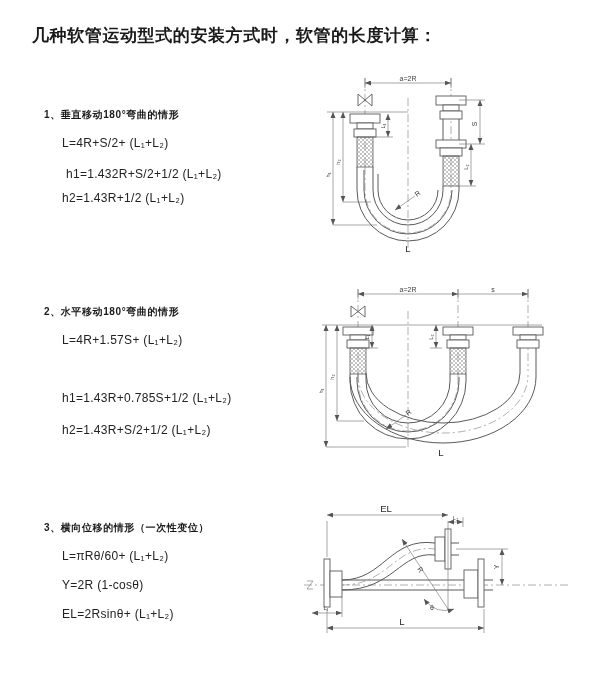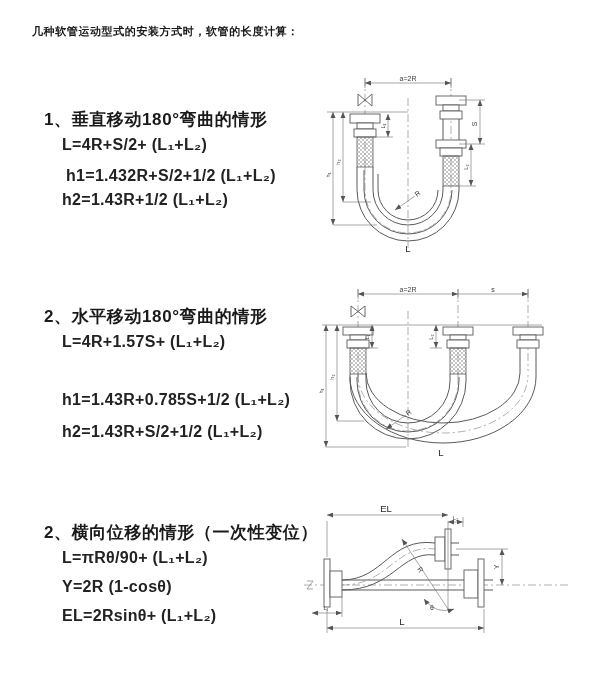--- a/index.html
+++ b/index.html
@@ -3,23 +3,23 @@
 <meta charset="utf-8">
 <style>
   * { margin:0; padding:0; box-sizing:border-box; }
   html,body { width:600px; height:675px; }
   body {
     position:relative; width:600px; height:675px; background:#ffffff;
     font-family:"Liberation Sans","DejaVu Sans",sans-serif; color:#1a1a1a;
     overflow:hidden;
   }
   .abs { position:absolute; }
-  .title { font-size:11px; font-weight:700; letter-spacing:.6px; }
-  .sec-head { font-size:17px; font-weight:700; letter-spacing:.6px; }
-  .formula { font-size:16px; font-weight:700; letter-spacing:.3px; color:#222; }
+  .title { font-size:17px; font-weight:700; letter-spacing:.6px; }
+  .sec-head { font-size:10px; font-weight:700; letter-spacing:.6px; }
+  .formula { font-size:12px; font-weight:400; letter-spacing:.3px; color:#222; }
   svg text {
     font-family:"Liberation Sans","DejaVu Sans",sans-serif;
     fill:#3d3d3d;
   }
   .lbl  { font-size:7px; }
   .lblS { font-size:5.6px; }
   .lblB { font-size:9.5px; fill:#2a2a2a; }
   .draw { stroke:#5a5a5a; stroke-width:1; fill:none; }
   .drawF{ stroke:#5a5a5a; stroke-width:0.9; fill:#ffffff; }
   .braid{ stroke:#5a5a5a; stroke-width:0.8; fill:url(#braid); }
@@ -175,22 +175,22 @@
     <path class="dim" d="M27,140 L54,140"></path>
     <text class="lblS" x="24" y="96" transform="rotate(-90 24 96)" text-anchor="middle">h₂</text>
 
     <line class="dim" x1="96" y1="134" x2="76" y2="148" marker-end="url(#aE)"></line>
     <text class="lbl" x="98" y="135" transform="rotate(-38 98 135)">R</text>
 
     <text class="lblB" x="131" y="175" text-anchor="middle">L</text>
   </g>
 </svg>
 
-<div class="abs sec-head" style="left:44px; top:521px;">2、横向位移的情形（一次性变位）</div>
-<div class="abs formula" style="left:62px; top:549px;">L=πRθ/90+ (L₁+L₂)</div>
+<div class="abs sec-head" style="left:44px; top:521px;">3、横向位移的情形（一次性变位）</div>
+<div class="abs formula" style="left:62px; top:549px;">L=πRθ/60+ (L₁+L₂)</div>
 <div class="abs formula" style="left:62px; top:578px;">Y=2R (1-cosθ)</div>
 <div class="abs formula" style="left:62px; top:607px;">EL=2Rsinθ+ (L₁+L₂)</div>
 
 <svg class="abs" style="left:296px; top:497px;" width="289" height="158" viewBox="0 0 289 158">
   <g>
     <path class="cl" d="M8,88 L272,88"></path>
     <path class="dim" d="M11,84 L17,84 L11,92 L17,92"></path>
   </g>
   <g>
     <rect class="drawF" x="28" y="62" width="6" height="48"></rect>

